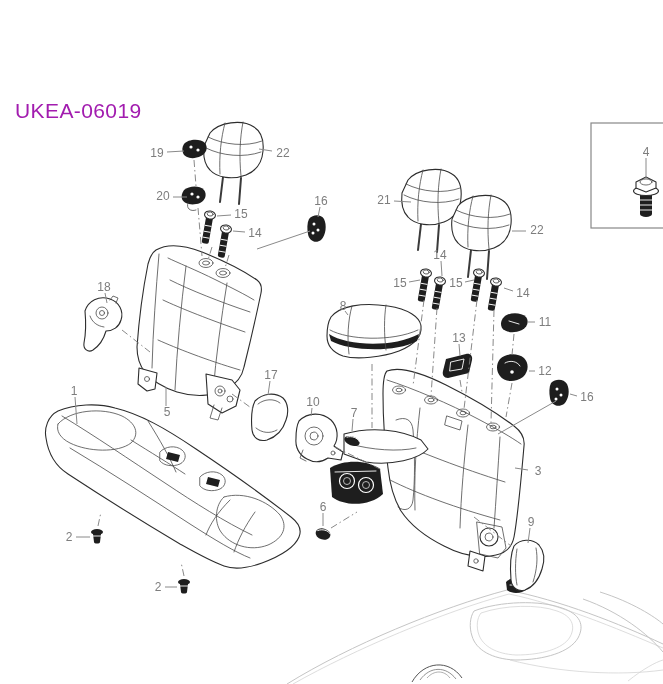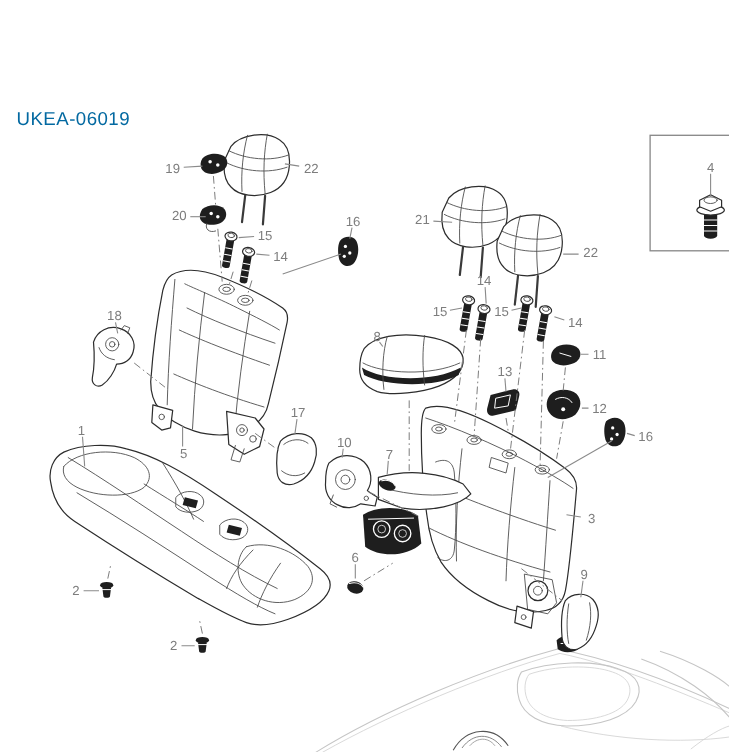--- a/index.html
+++ b/index.html
@@ -1,21 +1,21 @@
 <!DOCTYPE html>
 <html><head>
 <meta charset="utf-8">
 <style>
   html,body{margin:0;padding:0;background:#fff;}
   .stage{
     position:relative;width:663px;height:684px;background:#ffffff;
     font-family:"Liberation Sans",sans-serif;overflow:hidden;
   }
   .title{
-    position:absolute;left:15px;top:99px;font-size:17px;color:#0369a1;
+    position:absolute;left:15px;top:99px;font-size:21px;color:#a21caf;
     letter-spacing:.4px;
   }
   svg.drawing{position:absolute;left:0;top:0;}
   .outline{fill:#ffffff;stroke:#2d2d2d;stroke-width:1.1;stroke-linejoin:round;stroke-linecap:round;}
   .seam{fill:none;stroke:#4a4a4a;stroke-width:.8;stroke-linejoin:round;stroke-linecap:round;}
   .dark{fill:#1e1e1e;stroke:none;}
   .wdetail{fill:none;stroke:#ffffff;stroke-width:.9;stroke-linecap:round;}
   .wdot{fill:#ffffff;stroke:none;}
   .axis{fill:none;stroke:#7a7a7a;stroke-width:.9;stroke-dasharray:7 3 1.5 3;}
   .leader{stroke:#8a8a8a;stroke-width:1;fill:none;}

